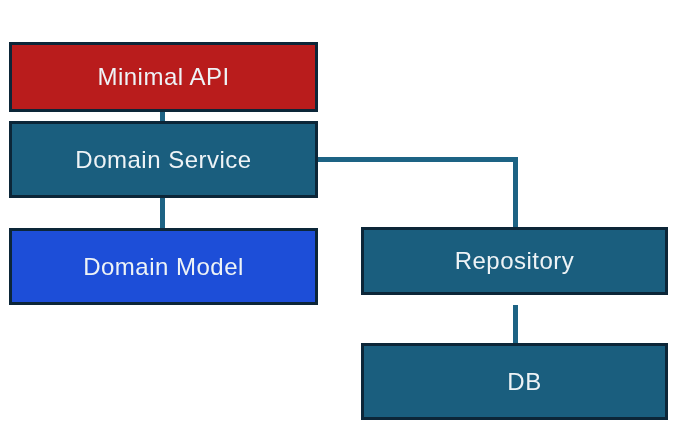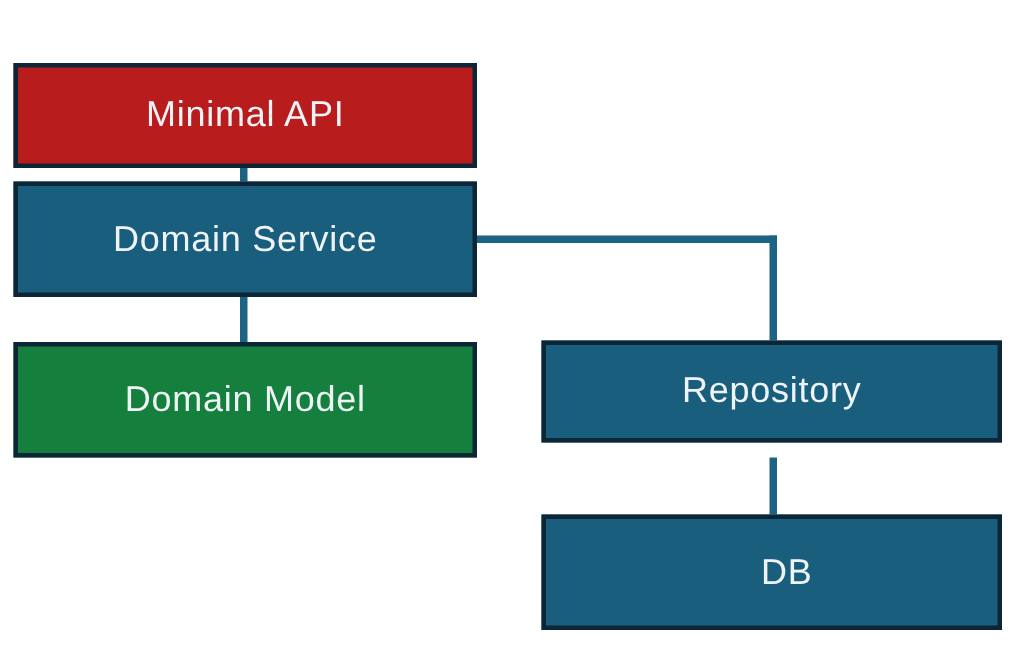--- a/index.html
+++ b/index.html
@@ -47,21 +47,21 @@
   <div class="connector" style="left: 513px; top: 305px; width: 5px; height: 38px; background: rgb(29, 99, 132);"></div>
 
   <div class="node" style="left: 9px; top: 14px; width: 309px; height: 70px; background: #b91c1c; border-color: rgb(12, 38, 56); margin-top: 28px;">
     <span class="node-label" style="color: rgb(238, 243, 246);">Minimal API</span>
   </div>
 
   <div class="node" style="left: 9px; top: 121px; width: 309px; height: 77px; background: rgb(26, 94, 126); border-color: rgb(12, 38, 56);">
     <span class="node-label" style="color: rgb(238, 243, 246);">Domain Service</span>
   </div>
 
-  <div class="node" style="left: 9px; top: 228px; width: 309px; height: 77px; background: #15803d; border-color: rgb(12, 38, 56);">
+  <div class="node" style="left: 9px; top: 228px; width: 309px; height: 77px; background: #1d4ed8; border-color: rgb(12, 38, 56);">
     <span class="node-label" style="color: rgb(238, 243, 246);">Domain Model</span>
   </div>
 
   <div class="node" style="left: 361px; top: 227px; width: 307px; height: 68px; background: rgb(26, 94, 126); border-color: rgb(12, 38, 56);">
     <span class="node-label" style="color: rgb(238, 243, 246);">Repository</span>
   </div>
 
   <div class="node" style="left: 361px; top: 343px; width: 307px; height: 77px; background: rgb(26, 94, 126); border-color: rgb(12, 38, 56); padding-left: 20px;">
     <span class="node-label" style="color: rgb(238, 243, 246);">DB</span>
   </div>

